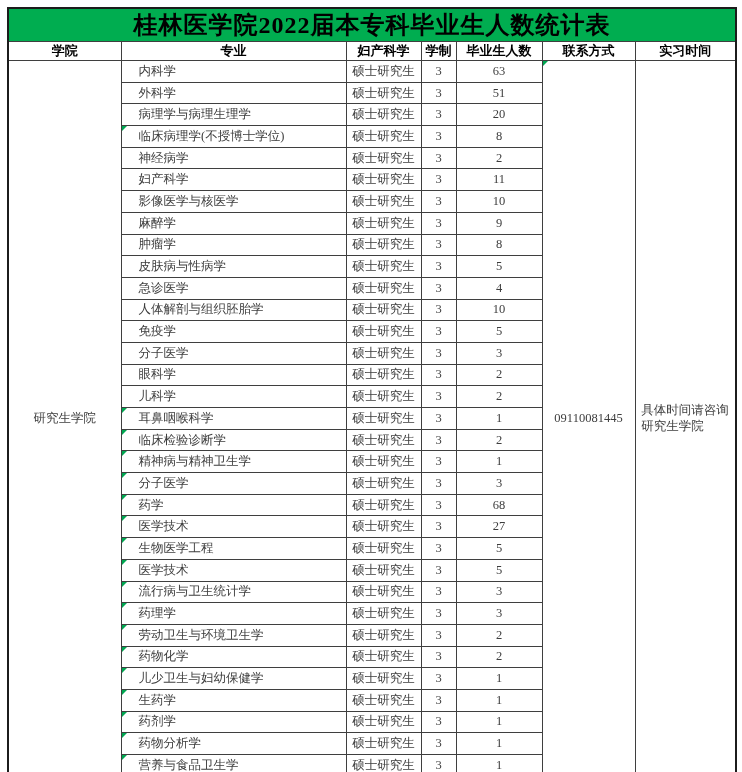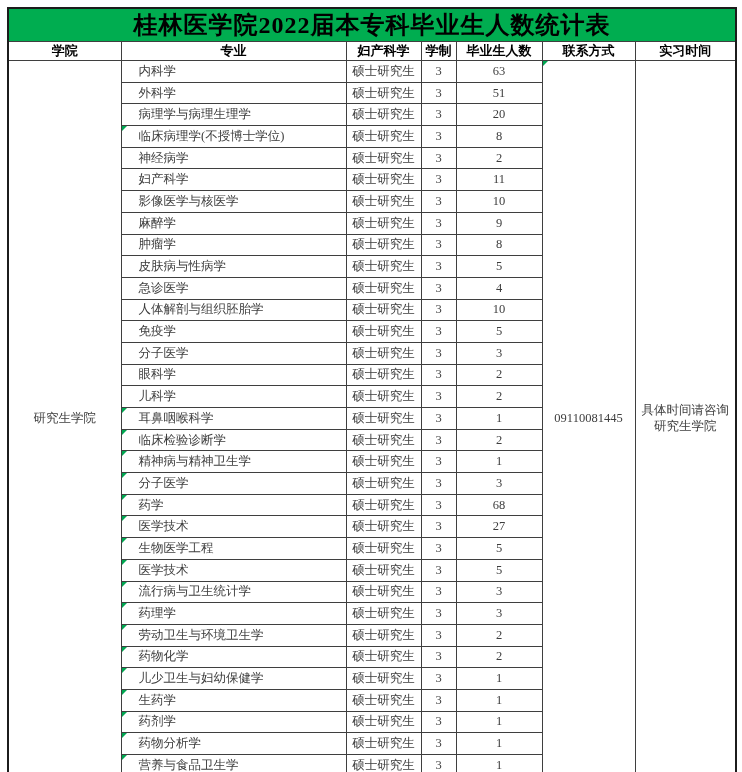--- a/index.html
+++ b/index.html
@@ -22,21 +22,21 @@
     text-align:center; font-weight:bold; font-size:24px;
     letter-spacing:1px; color:#000000; height:26px;
   }
   th { font-size:13px; font-weight:bold; color:#000; height:16px; text-align:center; }
   tbody td { height:20.7px; font-size:12.5px; color:var(--body-text,#3d3d3d); }
   td.major { text-align:left; padding-left:17px; position:relative; }
   td.center { text-align:center; }
   td.merged { text-align:center; position:relative; }
   .internship-text {
     width:88px; margin:0 auto; white-space:normal;
-    line-height:1.3; text-align:center;
+    line-height:1.3; text-align:left;
   }
   .marked::before {
     content:""; position:absolute; top:0; left:0; width:0; height:0;
     border-top:5px solid var(--marker,#00a651);
     border-right:5px solid transparent;
   }
 </style>
 </head>
 <body>
 

